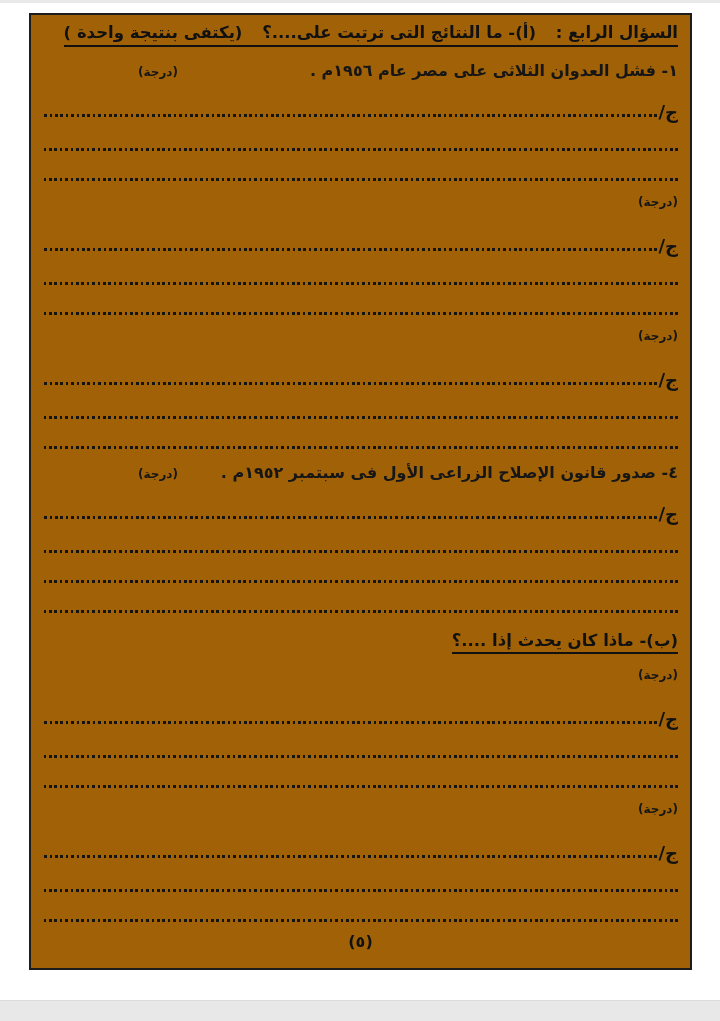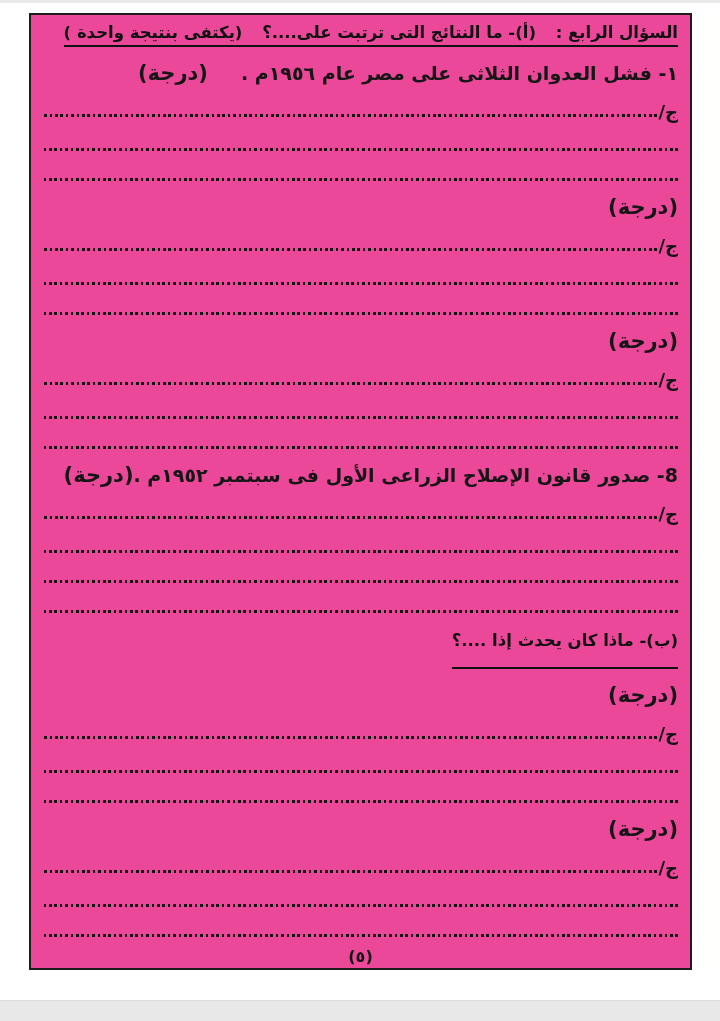--- a/index.html
+++ b/index.html
@@ -19,21 +19,21 @@
     position: absolute; left: 0; bottom: 0;
     width: 100%; height: 21px;
     background: #e8e8e8;
     border-top: 1px solid #dcdcdc;
   }
   .paper {
     position: absolute;
     top: 13px; left: 29px;
     width: 663px; height: 957px;
     border: 2px solid #1c1c1c;
-    background: #ec4899;
+    background: #a16207;
     padding: 8px 12px 0 12px;
     direction: rtl;
     overflow: hidden;
   }
   .exam-header {
     display: inline-block;
     border-bottom: 2px solid #111;
     padding-bottom: 3px;
     font-weight: bold;
     font-size: 16.5px;
@@ -46,27 +46,27 @@
   .q-row {
     display: flex;
     justify-content: space-between;
     align-items: baseline;
     margin-top: 14px;
     padding-left: 95px;
     height: 26px;
   }
   .q-text {
     font-weight: bold;
-    font-size: 19px;
+    font-size: 16px;
     color: #161616;
     white-space: nowrap;
   }
   .grade {
     font-weight: bold;
-    font-size: 21px;
+    font-size: 12px;
     color: #161616;
     white-space: nowrap;
   }
   .ans-row {
     display: flex;
     align-items: flex-end;
     margin-top: 10px;
     height: 24px;
   }
   .ans-prefix {
@@ -84,21 +84,21 @@
   }
   .dotline {
     height: 3px;
     margin-top: 27px;
     background-image: repeating-linear-gradient(to left, #141414 0px, #141414 2.6px, transparent 2.6px, transparent 5.4px);
   }
   .section-b-header {
     display: inline-block;
     margin-top: 18px;
     border-bottom: 2px solid #111;
-    padding-bottom: 17px;
+    padding-bottom: 2px;
     font-weight: bold;
     font-size: 16.5px;
     color: #111;
   }
   .page-number {
     margin-top: 10px;
     text-align: center;
     font-weight: bold;
     font-size: 16px;
     color: #111;
@@ -146,21 +146,21 @@
   </div>
   <div class="ans-row">
     <span class="ans-prefix">ج/</span>
     <div class="dots-fill"></div>
   </div>
   <div class="dotline"></div>
   <div class="dotline"></div>
 
   
   <div class="q-row">
-    <span class="q-text">8- صدور قانون الإصلاح الزراعى الأول فى سبتمبر ١٩٥٢م .</span>
+    <span class="q-text">٤- صدور قانون الإصلاح الزراعى الأول فى سبتمبر ١٩٥٢م .</span>
     <span class="grade">(درجة)</span>
   </div>
   <div class="ans-row">
     <span class="ans-prefix">ج/</span>
     <div class="dots-fill"></div>
   </div>
   <div class="dotline"></div>
   <div class="dotline"></div>
   <div class="dotline"></div>
 

